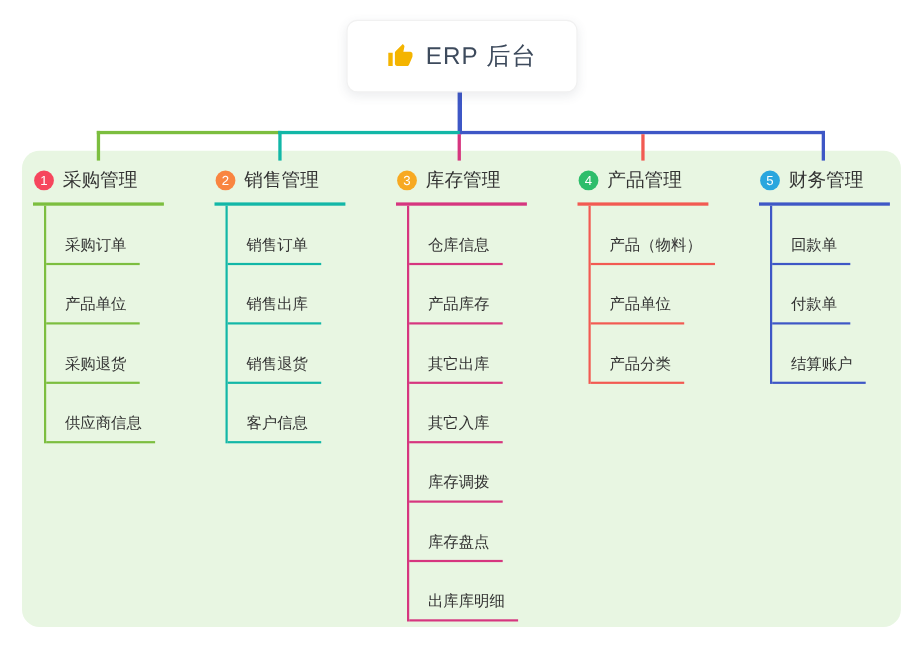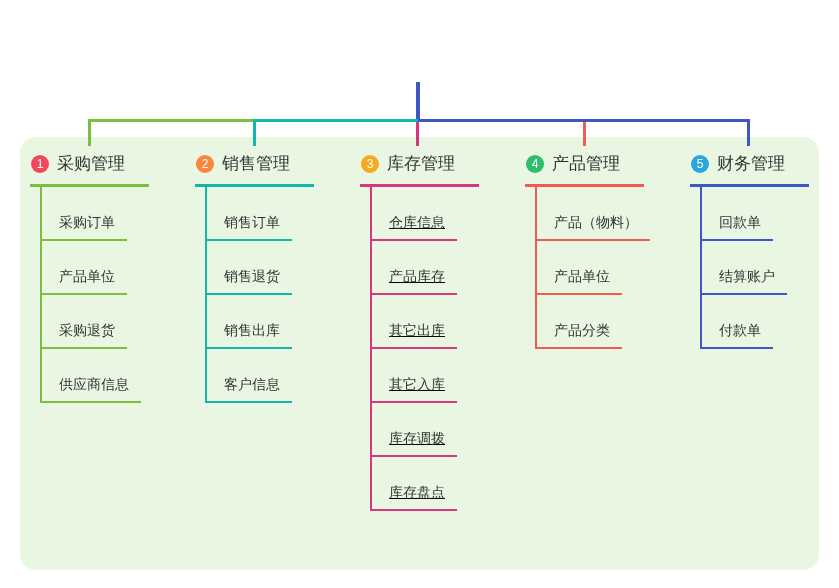--- a/index.html
+++ b/index.html
@@ -46,20 +46,28 @@
     display:flex;align-items:flex-end;width:max-content;
     padding:0 12px 7px 17px;
   }
   .child span{font-size:14px;color:#333;white-space:nowrap;}
 </style>
 </head>
 <body>
 
 <div class="canvas">
 
+  <div class="root-card">
+    <span class="root-icon">
+      <svg width="24" height="24" viewBox="0 0 24 24" id="root-icon-svg">
+        <path d="M1 21h4V9H1v12zM23 10c0-1.1-.9-2-2-2h-6.31l.95-4.57.03-.32c0-.41-.17-.79-.44-1.06L14.17 1 7.59 7.59C7.22 7.95 7 8.45 7 9v10c0 1.1.9 2 2 2h9c.83 0 1.54-.5 1.84-1.22l3.02-7.05c.09-.23.14-.47.14-.73v-2z" fill="#f4b400"></path>
+      </svg>
+    </span>
+    <span class="root-label">ERP 后台</span>
+  </div>
 
   <div class="panel" id="panel" style="background: rgb(232, 246, 226);"></div>
 
   <div class="connectors" id="connectors">
       <div class="cline" style="left: 416px; top: 82px; width: 4px; height: 40px; background: rgb(62, 87, 198);"></div>
       <div class="cline" style="left: 88px; top: 119px; width: 166px; height: 3px; background: rgb(124, 190, 63);"></div>
       <div class="cline" style="left: 253px; top: 119px; width: 166px; height: 3px; background: rgb(18, 183, 167);"></div>
       <div class="cline" style="left: 418px; top: 119px; width: 332px; height: 3px; background: rgb(62, 87, 198);"></div>
       <div class="cline" style="left: 88px; top: 119px; width: 3px; height: 27px; background: rgb(124, 190, 63);"></div>
       <div class="cline" style="left: 253px; top: 119px; width: 3px; height: 27px; background: rgb(18, 183, 167);"></div>
@@ -92,53 +100,56 @@
       <div class="b-col" style="left: 195px;">
         <div class="b-title" style="border-bottom-color: rgb(18, 183, 167);">
           <span class="badge" style="background: rgb(249, 133, 64);">2</span>
           <span class="b-label">销售管理</span>
         </div>
         <div class="children" style="border-left-color: rgb(18, 183, 167);">
           <div class="child" style="border-bottom-color: rgb(18, 183, 167);">
             <span>销售订单</span>
           </div>
           <div class="child" style="border-bottom-color: rgb(18, 183, 167);">
-            <span>销售退货</span>
+            <span>销售出库</span>
           </div>
           <div class="child" style="border-bottom-color: rgb(18, 183, 167);">
-            <span>销售出库</span>
+            <span>销售退货</span>
           </div>
           <div class="child" style="border-bottom-color: rgb(18, 183, 167);">
             <span>客户信息</span>
           </div>
         </div>
       </div>
       <div class="b-col" style="left: 360px;">
         <div class="b-title" style="border-bottom-color: rgb(214, 54, 127);">
           <span class="badge" style="background: rgb(247, 169, 34);">3</span>
           <span class="b-label">库存管理</span>
         </div>
-        <div class="children" style="border-left-color: rgb(214, 54, 127); text-decoration: underline;">
+        <div class="children" style="border-left-color: rgb(214, 54, 127);">
           <div class="child" style="border-bottom-color: rgb(214, 54, 127);">
             <span>仓库信息</span>
           </div>
           <div class="child" style="border-bottom-color: rgb(214, 54, 127);">
             <span>产品库存</span>
           </div>
           <div class="child" style="border-bottom-color: rgb(214, 54, 127);">
             <span>其它出库</span>
           </div>
           <div class="child" style="border-bottom-color: rgb(214, 54, 127);">
             <span>其它入库</span>
           </div>
           <div class="child" style="border-bottom-color: rgb(214, 54, 127);">
             <span>库存调拨</span>
           </div>
           <div class="child" style="border-bottom-color: rgb(214, 54, 127);">
             <span>库存盘点</span>
+          </div>
+          <div class="child" style="border-bottom-color: rgb(214, 54, 127);">
+            <span>出库库明细</span>
           </div>
         </div>
       </div>
       <div class="b-col" style="left: 525px;">
         <div class="b-title" style="border-bottom-color: rgb(242, 90, 82);">
           <span class="badge" style="background: rgb(46, 189, 107);">4</span>
           <span class="b-label">产品管理</span>
         </div>
         <div class="children" style="border-left-color: rgb(242, 90, 82);">
           <div class="child" style="border-bottom-color: rgb(242, 90, 82);">
@@ -155,22 +166,22 @@
       <div class="b-col" style="left: 690px;">
         <div class="b-title" style="border-bottom-color: rgb(62, 87, 198);">
           <span class="badge" style="background: rgb(42, 166, 222);">5</span>
           <span class="b-label">财务管理</span>
         </div>
         <div class="children" style="border-left-color: rgb(62, 87, 198);">
           <div class="child" style="border-bottom-color: rgb(62, 87, 198);">
             <span>回款单</span>
           </div>
           <div class="child" style="border-bottom-color: rgb(62, 87, 198);">
-            <span>结算账户</span>
+            <span>付款单</span>
           </div>
           <div class="child" style="border-bottom-color: rgb(62, 87, 198);">
-            <span>付款单</span>
+            <span>结算账户</span>
           </div>
         </div>
       </div>
     </div>
 
 </div>
 
 </body></html>

